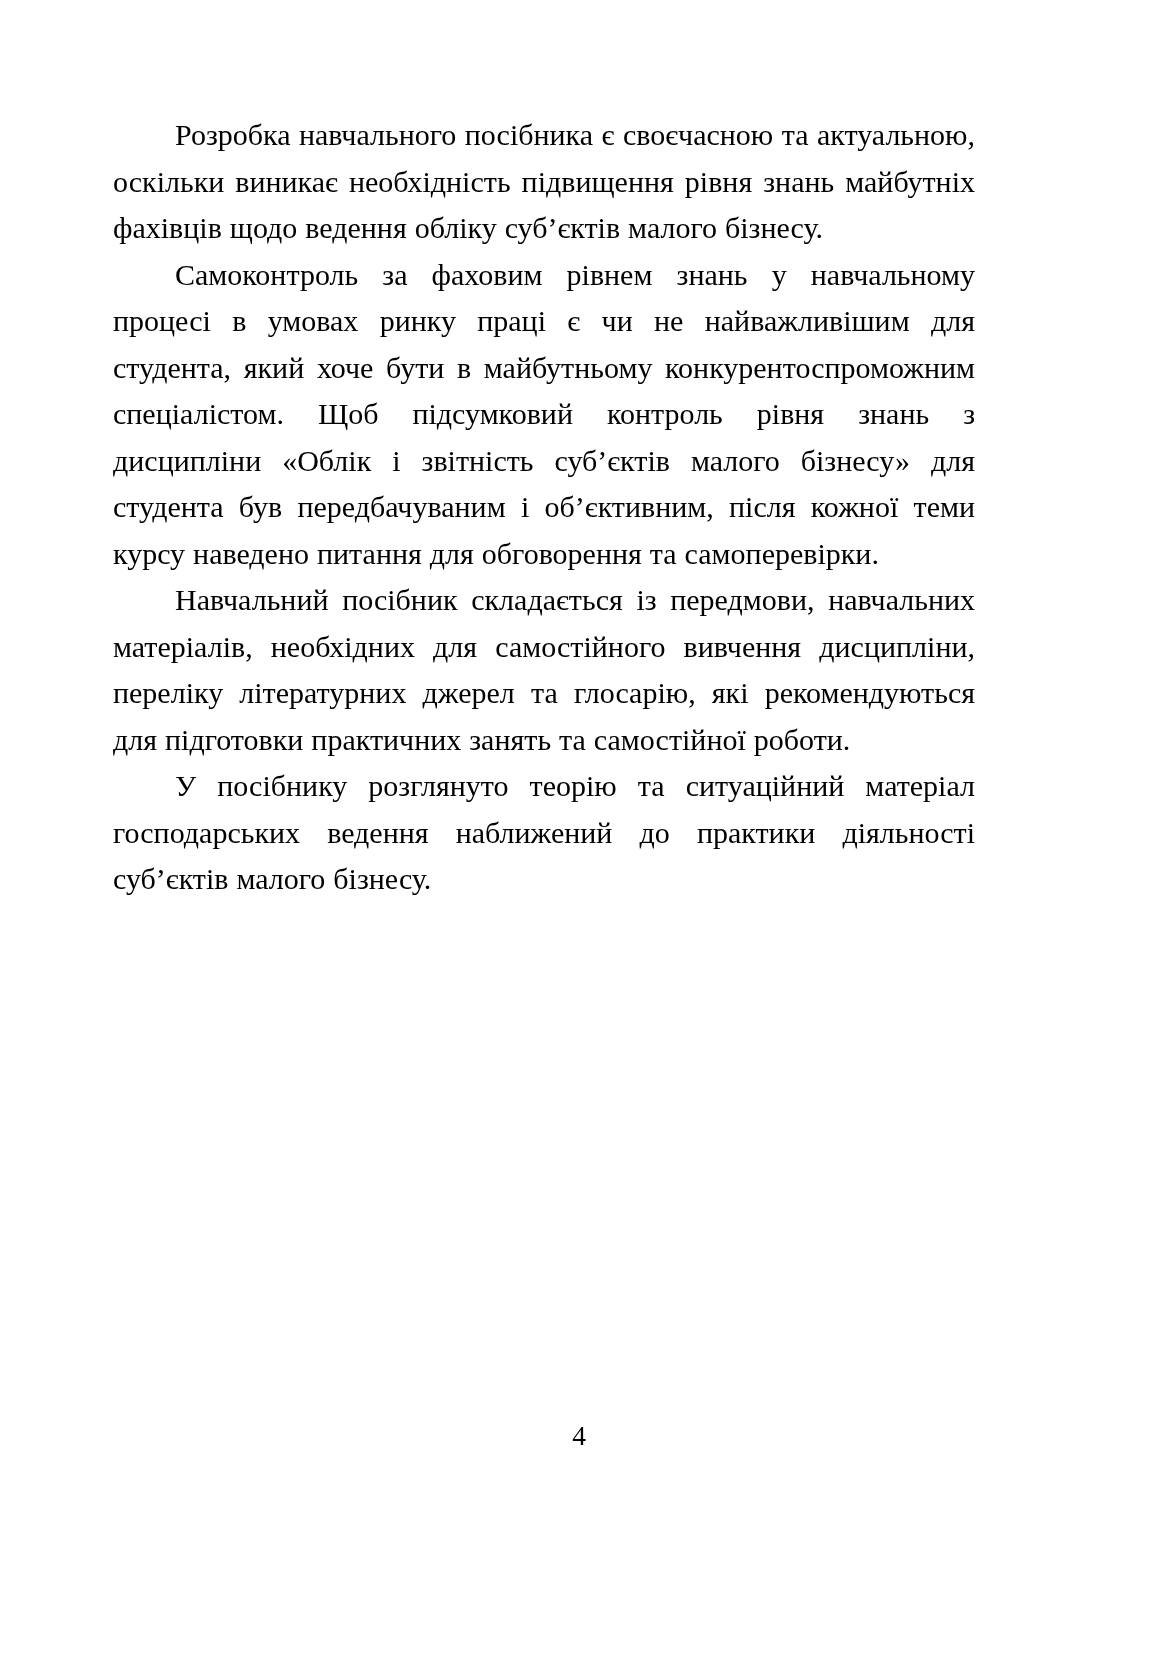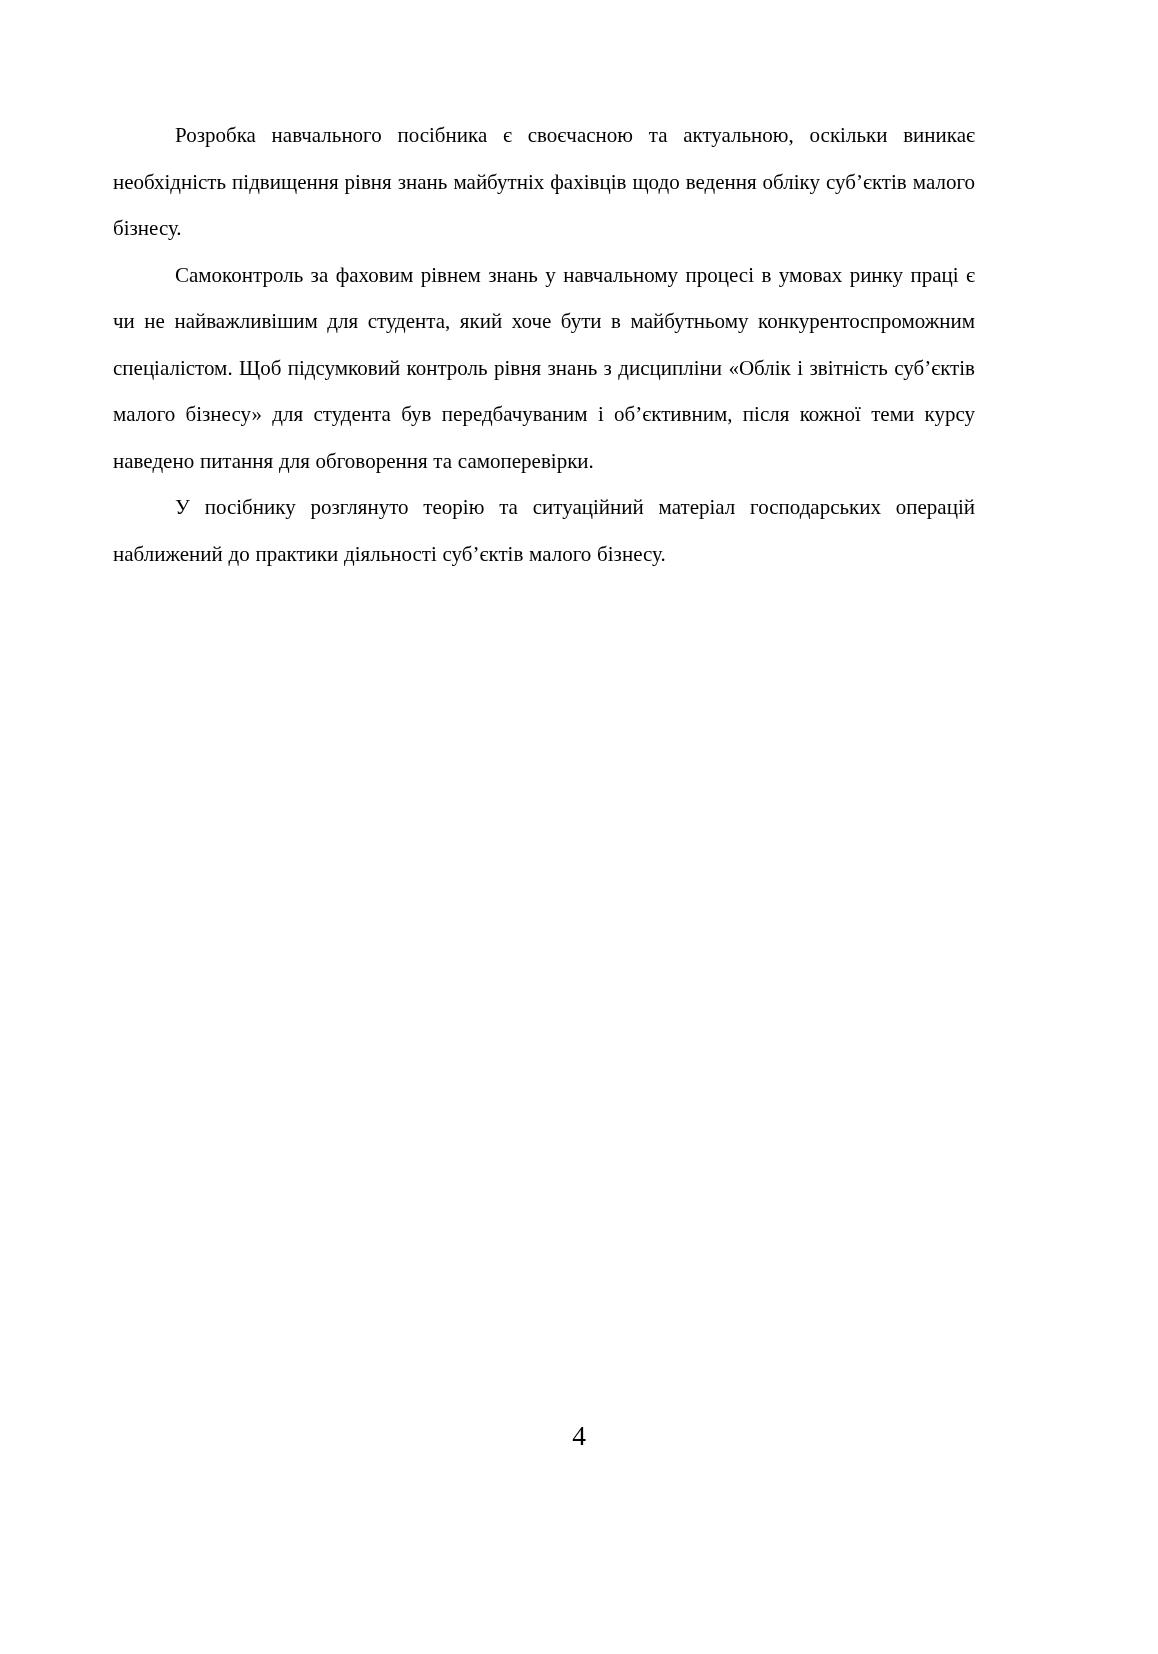--- a/index.html
+++ b/index.html
@@ -22,21 +22,21 @@
     position: absolute;
     left: 113px;
     top: 112px;
     width: 862px;
   }
   .para {
     margin: 0 0 0 0;
     text-align: justify;
     text-justify: inter-word;
     text-indent: 62px;
-    font-size: 21px;
+    font-size: 30px;
     line-height: 46.5px;
     hyphens: none;
     word-spacing: 0.5px;
   }
   .para:last-child {
     text-align: justify;
   }
   .para.last-line-natural {
     text-align-last: left;
   }
@@ -51,16 +51,17 @@
     color: #000000;
   }
 </style>
 </head>
 <body>
 
 <div class="page">
   <div class="content">
     <p class="para last-line-natural">Розробка навчального посібника є своєчасною та актуальною, оскільки виникає необхідність підвищення рівня знань майбутніх фахівців щодо ведення обліку суб’єктів малого бізнесу.</p>
     <p class="para last-line-natural">Самоконтроль за фаховим рівнем знань у навчальному процесі в умовах ринку праці є чи не найважливішим для студента, який хоче бути в майбутньому конкурентоспроможним спеціалістом. Щоб підсумковий контроль рівня знань з дисципліни «Облік і звітність суб’єктів малого бізнесу» для студента був передбачуваним і об’єктивним, після кожної теми курсу наведено питання для обговорення та самоперевірки.</p>
-    <p class="para last-line-natural">У посібнику розглянуто теорію та ситуаційний матеріал господарських операцій наближений до практики діяльності суб’єктів малого бізнесу.</p>
+    <p class="para last-line-natural">Навчальний посібник складається із передмови, навчальних матеріалів, необхідних для самостійного вивчення дисципліни, переліку літературних джерел та глосарію, які рекомендуються для підготовки практичних занять та самостійної роботи.</p>
+    <p class="para last-line-natural">У посібнику розглянуто теорію та ситуаційний матеріал господарських ведення наближений до практики діяльності суб’єктів малого бізнесу.</p>
   </div>
   <div class="page-number">4</div>
 </div>
 
 </body></html>

